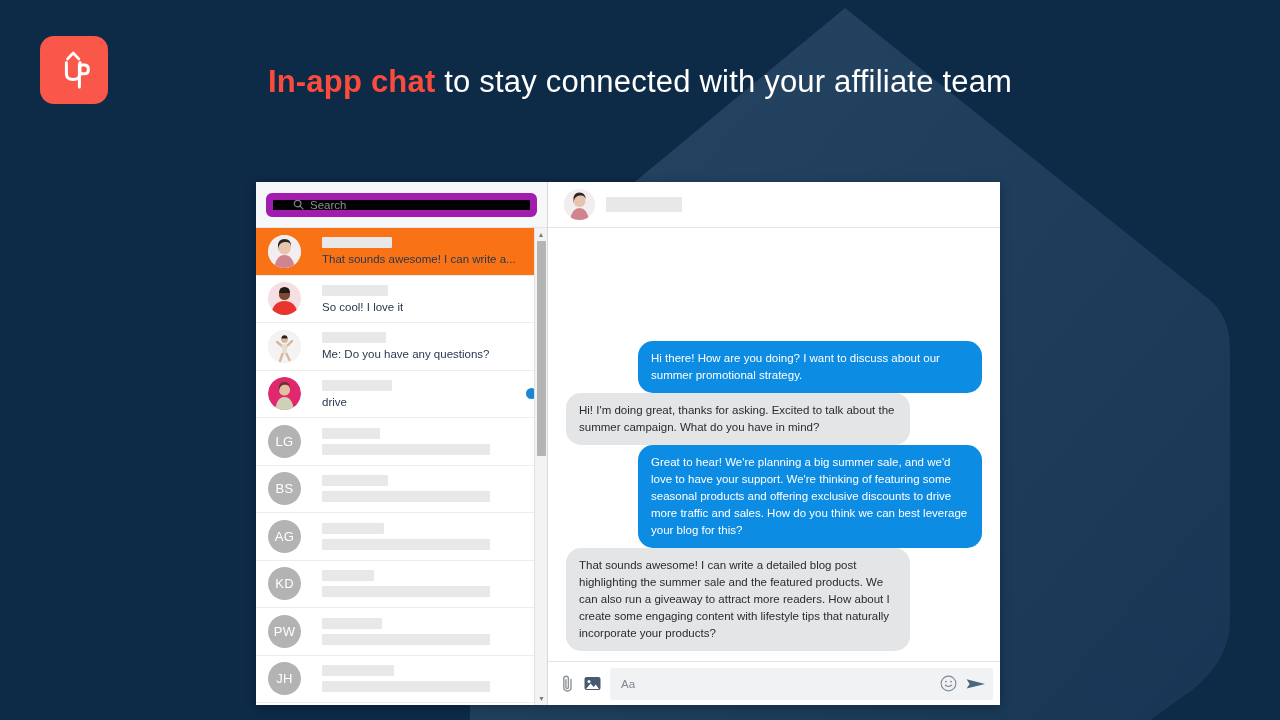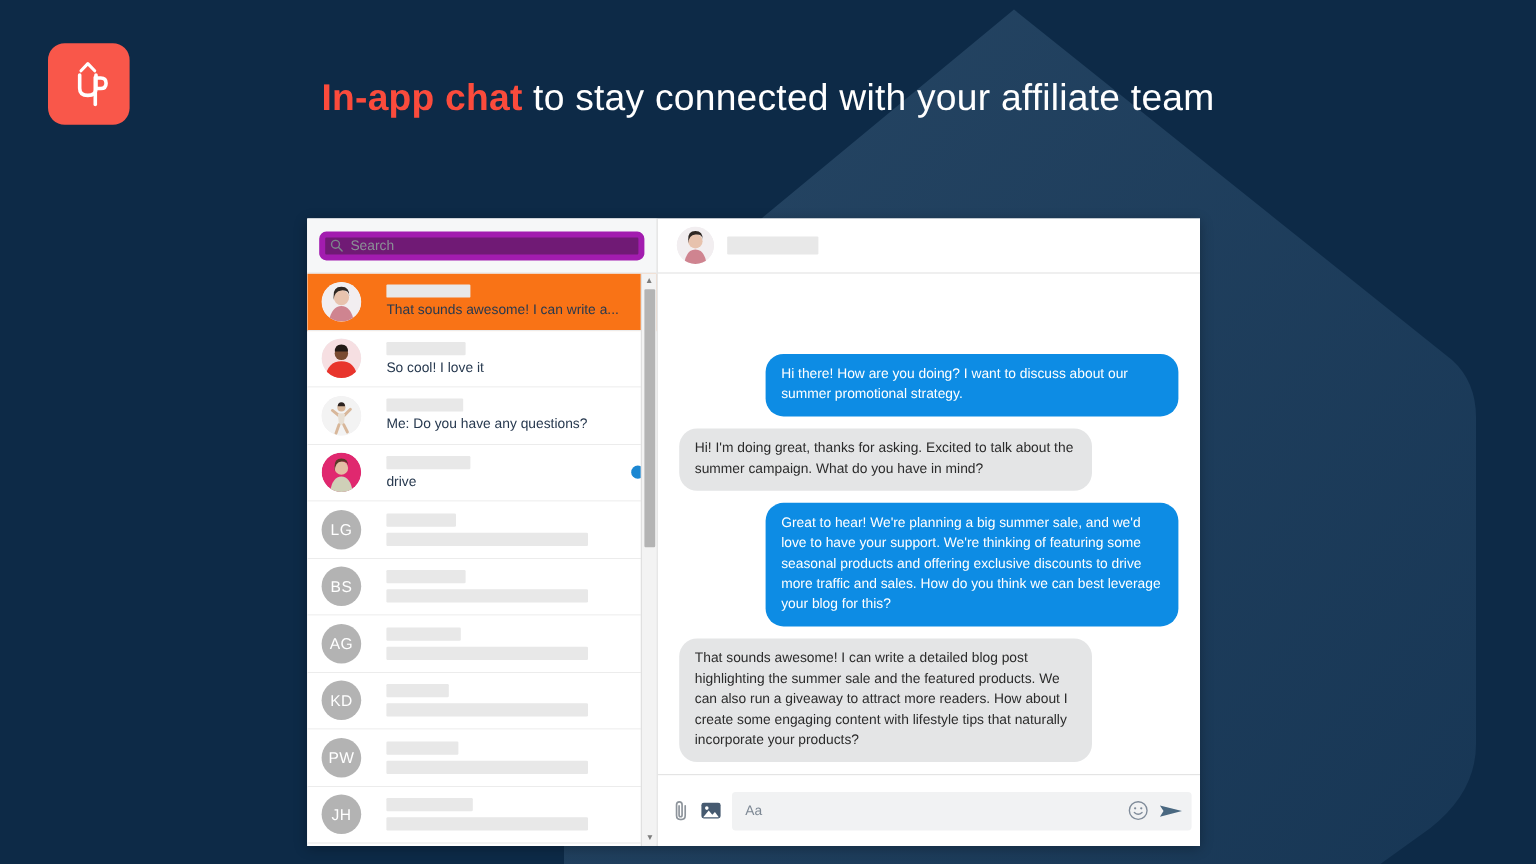--- a/index.html
+++ b/index.html
@@ -53,23 +53,23 @@
     display:flex; flex-direction:column;
     position:relative;
   }
   .search-wrap{
     height:46px; background:#f6f7f8;
     border-bottom:1px solid #e6e6e6;
     display:flex; align-items:center; padding:0 10px;
     flex:0 0 auto;
   }
   .search-box{
-    flex:1; height:24px; background:#701a75;
-    border:5px solid #a21caf; border-radius:6px;
-    display:flex; align-items:center; gap:6px; padding:0 4px;
+    flex:1; height:24px; background:#000000;
+    border:7px solid #a21caf; border-radius:6px;
+    display:flex; align-items:center; gap:6px; padding:0 20px;
   }
   .search-box .txt{ font-size:11.5px; color:#8b9096; }
 
   .conv-list{
     flex:1; overflow:hidden; position:relative;
   }
   .conv{
     height:47.5px;
     display:flex; align-items:center;
     padding:0 10px 0 12px;
@@ -124,32 +124,32 @@
   .chat-header{
     height:46px; flex:0 0 auto;
     border-bottom:1px solid #e4e4e4;
     display:flex; align-items:center; padding:0 16px; gap:11px;
   }
   .chat-header .avatar{ width:31px; height:31px; margin:0; }
   .chat-header .name-bar{ width:76px; height:15px; margin:0; background:#e8e8e8; }
 
   .messages{
     flex:1; padding:14px 18px 10px 18px;
-    display:flex; flex-direction:column; gap:10px;
+    display:flex; flex-direction:column; 
     justify-content:flex-end; overflow:hidden;
   }
   .bubble{
     max-width:344px; padding:9px 13px;
     border-radius:15px; font-size:11.5px; line-height:17px;
   }
   .bubble.out{ background:#0d8ce4; color:#fff; align-self:flex-end; }
   .bubble.in{ background:#e4e5e6; color:#2b2b2b; align-self:flex-start; }
 
   .composer{
-    height:60px; flex:0 0 auto;
+    height:44px; flex:0 0 auto;
     border-top:1px solid #e4e4e4;
     display:flex; align-items:center; gap:9px;
     padding:0 14px 0 12px;
   }
   .comp-input{
     flex:1; height:32px; background:#f1f2f3; border-radius:3px;
     display:flex; align-items:center; padding:0 11px;
     font-size:11.5px; color:#7d8894;
   }
   .comp-right{ display:flex; align-items:center; gap:9px; margin-left:-62px; z-index:2; }

